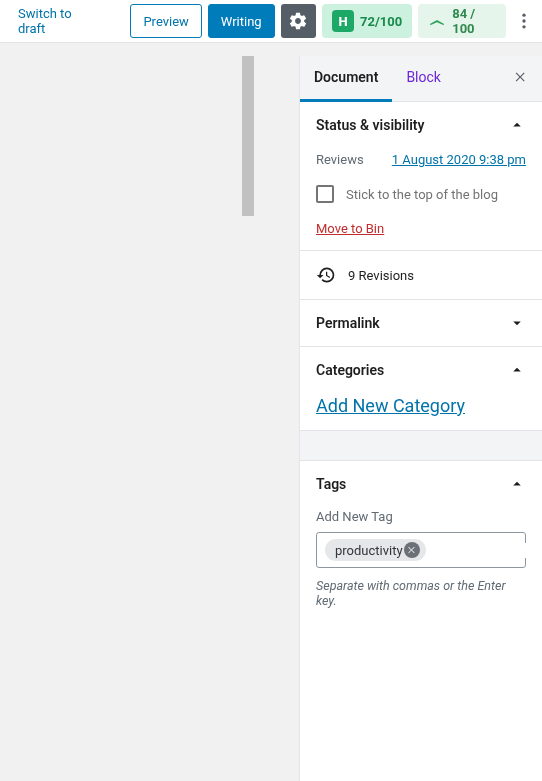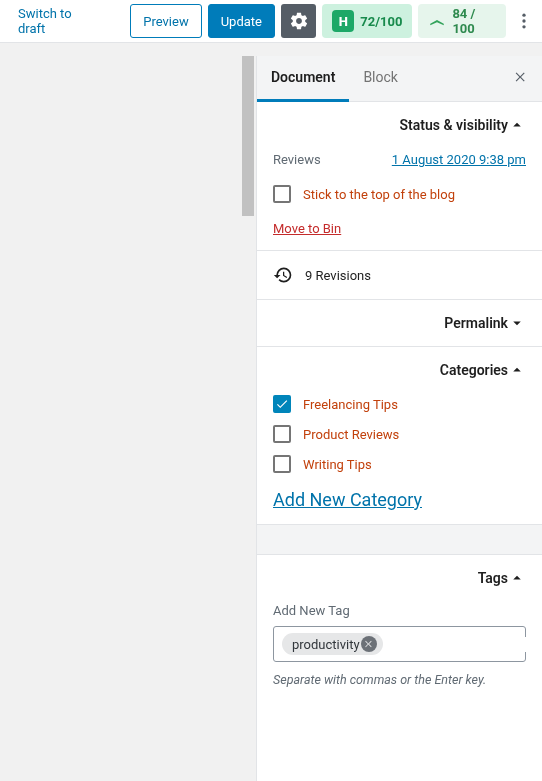--- a/index.html
+++ b/index.html
@@ -126,41 +126,41 @@
     height: 160px;
     background: #c1c1c1;
     border-radius: 0;
   }
 
   
   .sidebar {
     position: absolute;
     top: 56px;
     right: 0;
-    width: 286px;
+    width: 243px;
     height: calc(100% - 56px);
     background: #fff;
     border-left: 1px solid #e2e4e7;
     display: flex;
     flex-direction: column;
   }
   .tabbar {
     height: 46px;
     background: #f3f4f5;
     display: flex;
     align-items: center;
     border-bottom: 1px solid #e2e4e7;
   }
   .tab {
     height: 46px;
     display: flex;
     align-items: center;
     padding: 0 14px;
     font-size: 14px;
-    color: #737373;
+    color: #6d28d9;
     cursor: pointer;
     border-bottom: 3px solid transparent;
   }
   .tab.active {
     color: #1e1e1e;
     font-weight: 600;
     border-bottom: 3px solid #007cba;
   }
   .tab-close {
     margin-left: auto;
@@ -173,21 +173,21 @@
     overflow-y: auto;
     flex: 1;
   }
   .section {
     border-bottom: 1px solid #e2e4e7;
     padding: 14px 16px;
   }
   .section-head {
     display: flex;
     align-items: center;
-    justify-content: flex-end;
+    justify-content: space-between;
     font-size: 14px;
     font-weight: 600;
     cursor: pointer;
   }
   .section-head svg { fill: #1e1e1e; }
 
   .row {
     display: flex;
     justify-content: space-between;
     align-items: center;
@@ -196,21 +196,21 @@
   }
   .row-label { color: #606a73; }
   .row-link { color: #0073aa; text-decoration: underline; cursor: pointer; }
 
   .check-row {
     display: flex;
     align-items: center;
     gap: 12px;
     margin-top: 18px;
     font-size: 13px;
-    color: #c2410c;
+    color: #737373;
   }
   .checkbox {
     width: 18px;
     height: 18px;
     border: 2px solid #757575;
     border-radius: 2px;
     cursor: pointer;
     flex-shrink: 0;
     display: flex;
     align-items: center;
@@ -301,21 +301,21 @@
     font-size: 12.5px;
   }
 </style>
 </head>
 <body>
 
 <div class="topbar">
   <span class="switch-draft">Switch to draft</span>
 
   <span class="btn btn-preview">Preview</span>
-  <span class="btn btn-update">Update</span>
+  <span class="btn btn-update">Writing</span>
 
   <span class="btn btn-gear">
     <svg width="20" height="20" viewBox="0 0 24 24">
         <path d="M19.4 13c.04-.33.06-.66.06-1s-.02-.67-.06-1l2.1-1.65c.19-.15.24-.42.12-.64l-2-3.46c-.12-.22-.38-.31-.61-.22l-2.49 1c-.52-.4-1.08-.73-1.69-.98l-.38-2.65C14.42 2.18 14.22 2 13.98 2h-3.96c-.24 0-.44.18-.47.4L9.17 5.05c-.61.25-1.17.58-1.69.98l-2.49-1c-.23-.09-.49 0-.61.22l-2 3.46c-.12.22-.07.49.12.64L4.6 11c-.04.33-.06.66-.06 1s.02.67.06 1l-2.1 1.65c-.19.15-.24.42-.12.64l2 3.46c.12.22.38.31.61.22l2.49-1c.52.4 1.08.73 1.69.98l.38 2.65c.03.22.23.4.47.4h3.96c.24 0 .44-.18.47-.4l.38-2.65c.61-.25 1.17-.58 1.69-.98l2.49 1c.23.09.49 0 .61-.22l2-3.46c.12-.22.07-.49-.12-.64L19.4 13zM12 15.5c-1.93 0-3.5-1.57-3.5-3.5S10.07 8.5 12 8.5s3.5 1.57 3.5 3.5-1.57 3.5-3.5 3.5z"></path>
       </svg>
   </span>
 
   <span class="badge badge-h">
     <span class="h-icon">H</span>
     <span>72/100</span>
@@ -395,38 +395,20 @@
       </div>
     </div>
 
     <div class="section">
       <div class="section-head">
         <span>Categories</span>
         <svg width="18" height="18" viewBox="0 0 24 24">
             <path d="M7 14l5-5 5 5z"></path>
           </svg>
       </div>
-      <div class="cat-list" id="cat-list">
-          <div class="check-row">
-            <span class="checkbox checked">
-              <svg width="14" height="14" viewBox="0 0 24 24">
-                <path d="M9 16.17 4.83 12l-1.42 1.41L9 19 21 7l-1.41-1.41z"></path>
-              </svg>
-            </span>
-            <span>Freelancing Tips</span>
-          </div>
-          <div class="check-row">
-            <span class="checkbox"></span>
-            <span>Product Reviews</span>
-          </div>
-          <div class="check-row">
-            <span class="checkbox"></span>
-            <span>Writing Tips</span>
-          </div>
-        </div>
       <div class="add-link">Add New Category</div>
     </div>
 
     <div class="gap-section"></div>
 
     <div class="section" style="border-bottom:none">
       <div class="section-head">
         <span>Tags</span>
         <svg width="18" height="18" viewBox="0 0 24 24">
             <path d="M7 14l5-5 5 5z"></path>

